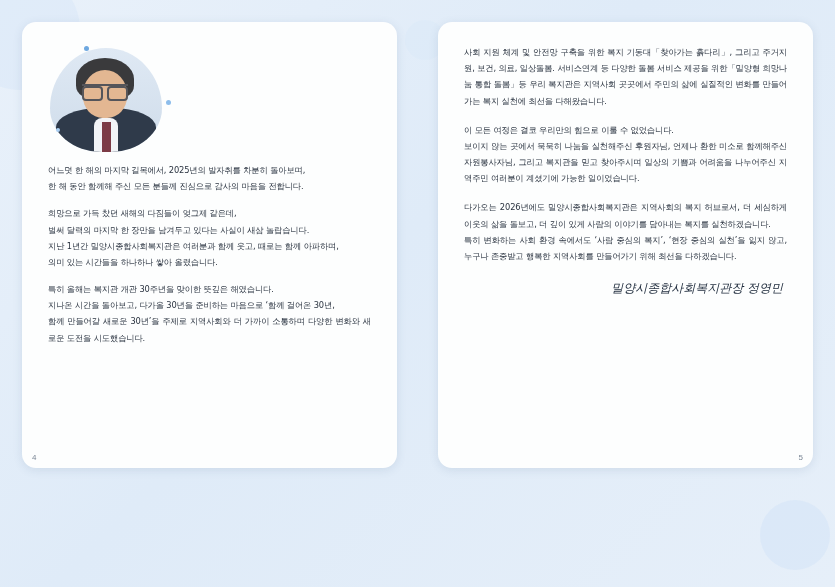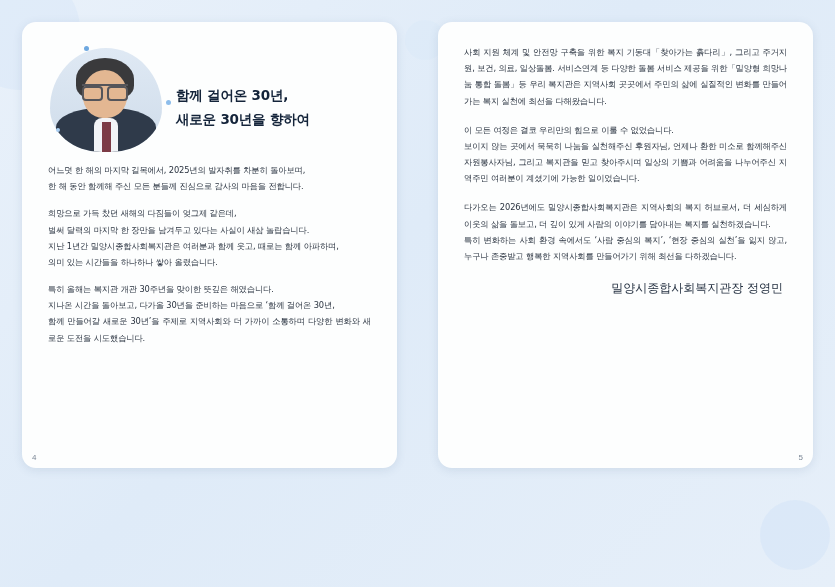--- a/index.html
+++ b/index.html
@@ -153,20 +153,21 @@
   }
   .body-col p {
     margin: 0 0 11px 0;
   }
   .right .body-col p { margin-bottom: 13px; }
 
   .sign {
     margin-top: 16px;
     text-align: right;
     font-family: "DejaVu Serif", serif;
+    font-style: italic;
     font-size: 12px;
     color: #1d2a3b;
     padding-right: 4px;
   }
 </style>
 </head>
 <body>
 
 <div class="spread">
   <div class="deco d1"></div>
@@ -180,24 +181,20 @@
         <div class="shirt"></div>
         <div class="tie"></div>
         <div class="hair"></div>
         <div class="face"></div>
         <div class="glasses"></div>
       </div>
       <span class="dot a"></span>
       <span class="dot b"></span>
       <span class="dot c"></span>
 
-      <div class="title-wrap">
-        <div class="title-line">함께 걸어온 30년,</div>
-        <div class="title-line">새로운 30년을 향하여</div>
-      </div>
     </div>
 
     <div class="body-col">
       <p>어느덧 한 해의 마지막 길목에서, 2025년의 발자취를 차분히 돌아보며,<br>한 해 동안 함께해 주신 모든 분들께 진심으로 감사의 마음을 전합니다.</p>
       <p>희망으로 가득 찼던 새해의 다짐들이 엊그제 같은데,<br>벌써 달력의 마지막 한 장만을 남겨두고 있다는 사실이 새삼 놀랍습니다.<br>지난 1년간 밀양시종합사회복지관은 여러분과 함께 웃고, 때로는 함께 아파하며,<br>의미 있는 시간들을 하나하나 쌓아 올렸습니다.</p>
       <p>특히 올해는 복지관 개관 30주년을 맞이한 뜻깊은 해였습니다.<br>지나온 시간을 돌아보고, 다가올 30년을 준비하는 마음으로 ‘함께 걸어온 30년,<br>함께 만들어갈 새로운 30년’을 주제로 지역사회와 더 가까이 소통하며 다양한 변화와 새로운 도전을 시도했습니다.</p>
     </div>
 
     <div class="folio left-f">4</div>
   </div>

